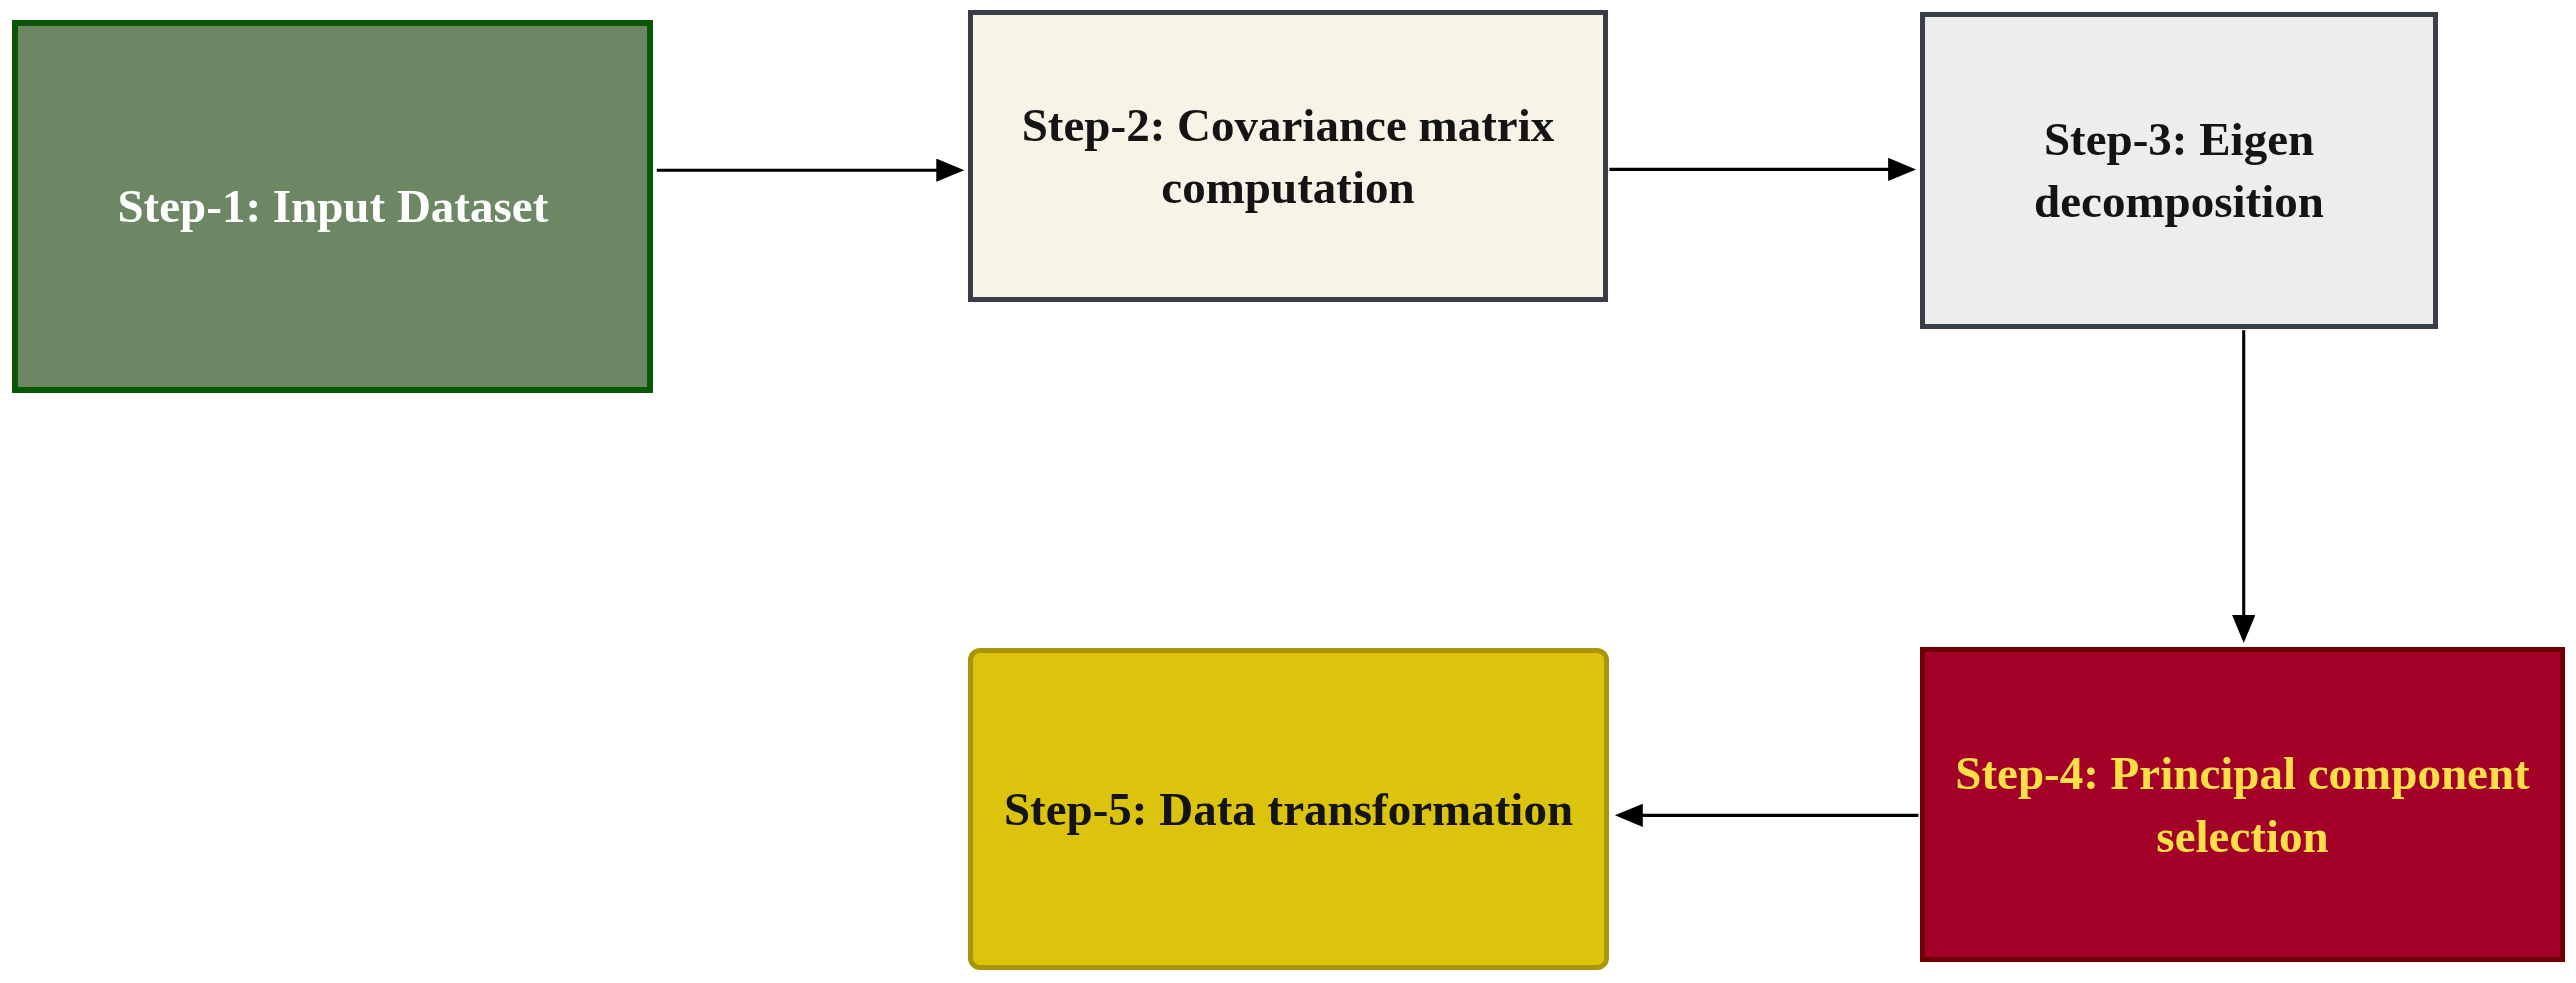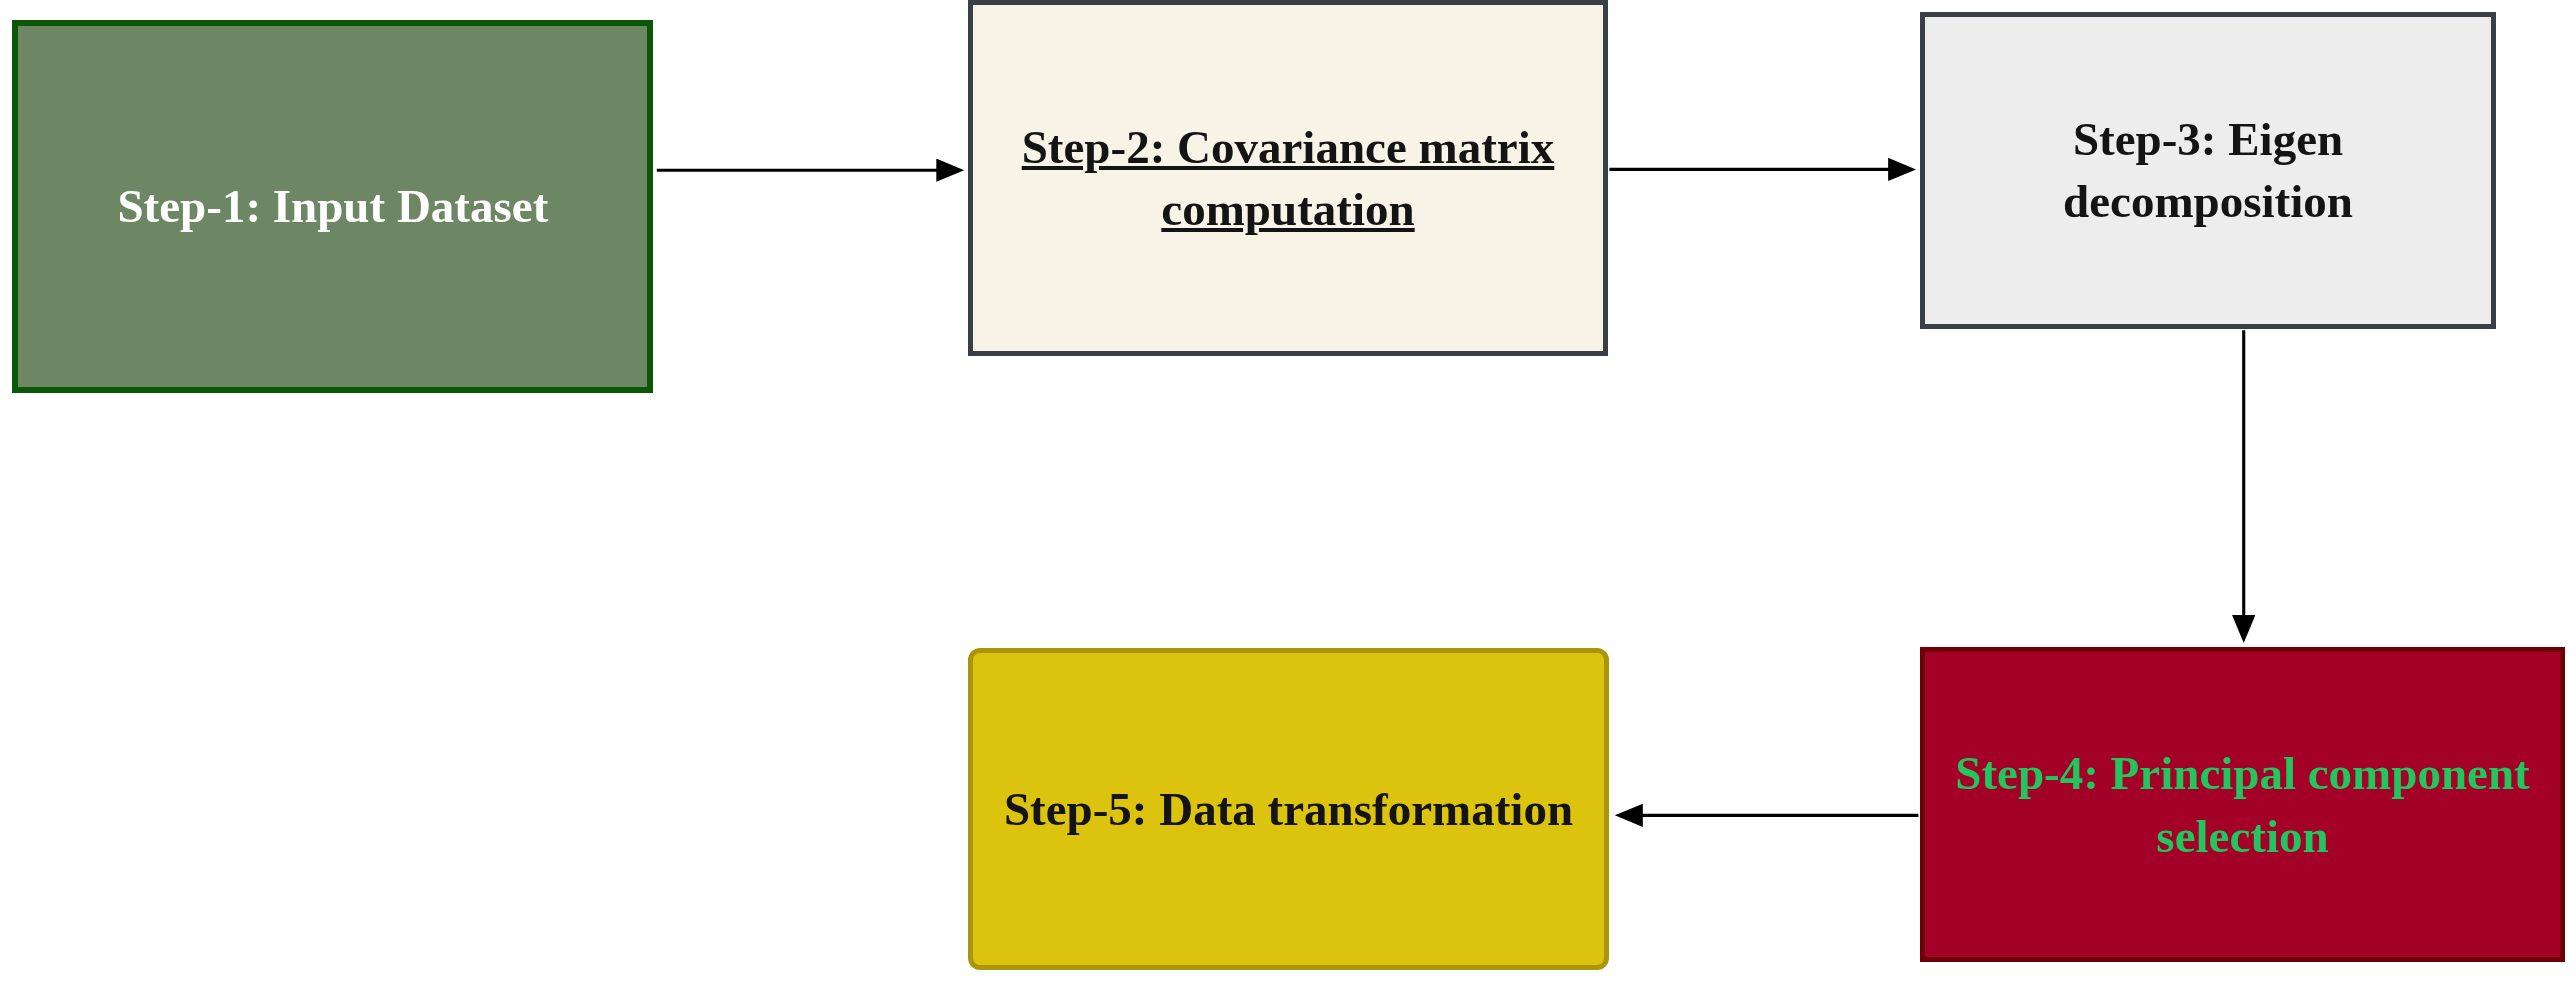--- a/index.html
+++ b/index.html
@@ -26,22 +26,22 @@
   }
   .node-label {
     font-weight: 700;
     font-size: 47px;
     line-height: 1.32;
     white-space: pre-line;
     padding: 0 22px;
   }
   
   .node-1 { left: 12.4px;   top: 20px;  width: 641px; height: 373px; border-width: 6.2px; }
-  .node-2 { left: 968px; top: 0;  width: 640px; height: 356px; border-width: 5.4px; text-decoration: underline; }
-  .node-3 { left: 1920px; top: 11.6px;  width: 576px; height: 317px; border-width: 5.4px; }
+  .node-2 { left: 968px; top: 10px;  width: 640px; height: 292px; border-width: 5.4px; }
+  .node-3 { left: 1920px; top: 11.6px;  width: 518px; height: 317px; border-width: 5.4px; }
   .node-4 { left: 1920px; top: 647px; width: 645px; height: 315px; border-width: 5.4px; }
   .node-5 { left: 968px; top: 648px; width: 641px; height: 322px; border-width: 5.4px; }
   #connector-layer {
     position: absolute;
     left: 0; top: 0;
     width: 2576px;
     height: 984px;
     pointer-events: none;
   }
 </style>
@@ -76,21 +76,21 @@
 
   <div class="node node-2" style="background-color: rgb(247, 243, 231); border-color: rgb(58, 63, 71); color: rgb(20, 20, 20);">
     <span class="node-label">Step-2: Covariance matrix
 computation</span>
   </div>
 
   <div class="node node-3" style="background-color: rgb(237, 237, 237); border-color: rgb(58, 63, 71); color: rgb(20, 20, 20);">
     <span class="node-label">Step-3: Eigen decomposition</span>
   </div>
 
-  <div class="node node-4" style="background-color: rgb(163, 1, 39); border-color: rgb(110, 0, 5); color: #22c55e;">
+  <div class="node node-4" style="background-color: rgb(163, 1, 39); border-color: rgb(110, 0, 5); color: #fde047;">
     <span class="node-label">Step-4: Principal component
 selection</span>
   </div>
 
   <div class="node node-5" style="background-color: rgb(220, 196, 14); border-color: rgb(170, 148, 10); color: rgb(20, 20, 20); border-radius: 12px;">
     <span class="node-label">Step-5: Data transformation</span>
   </div>
 
 </div>
 

